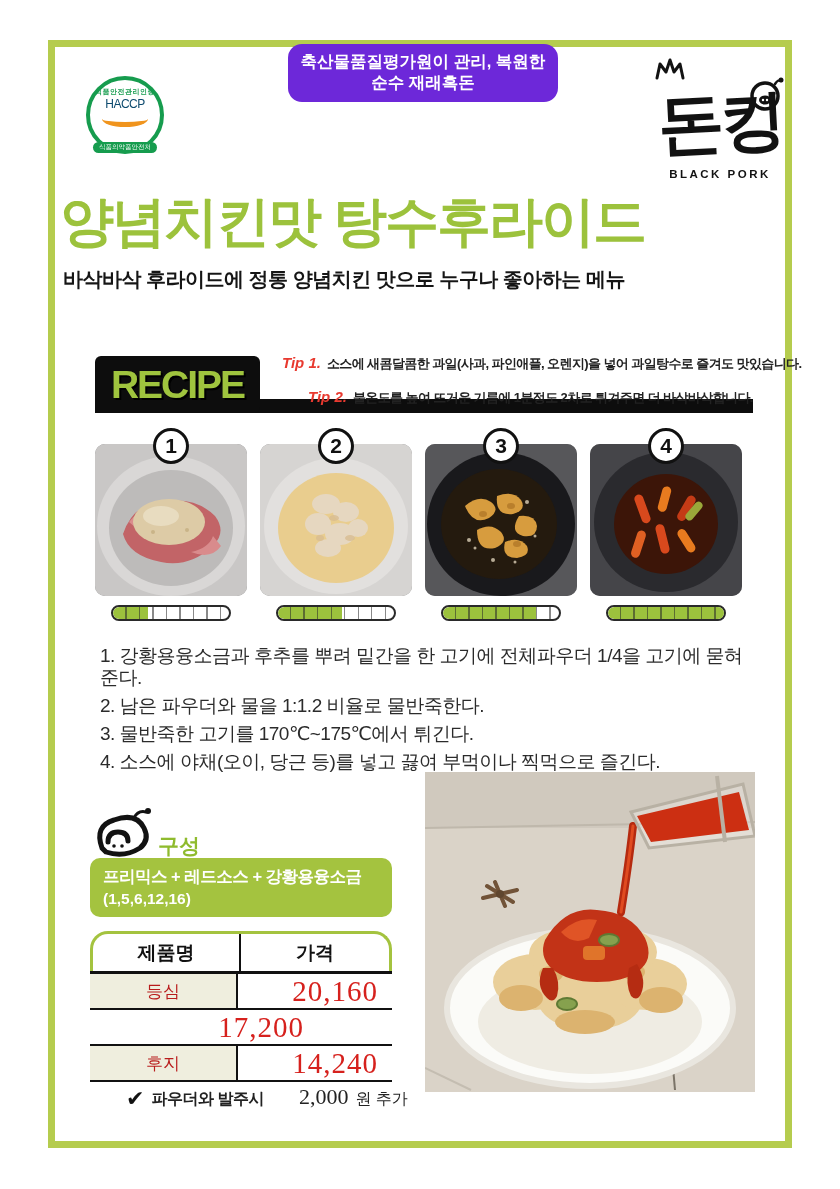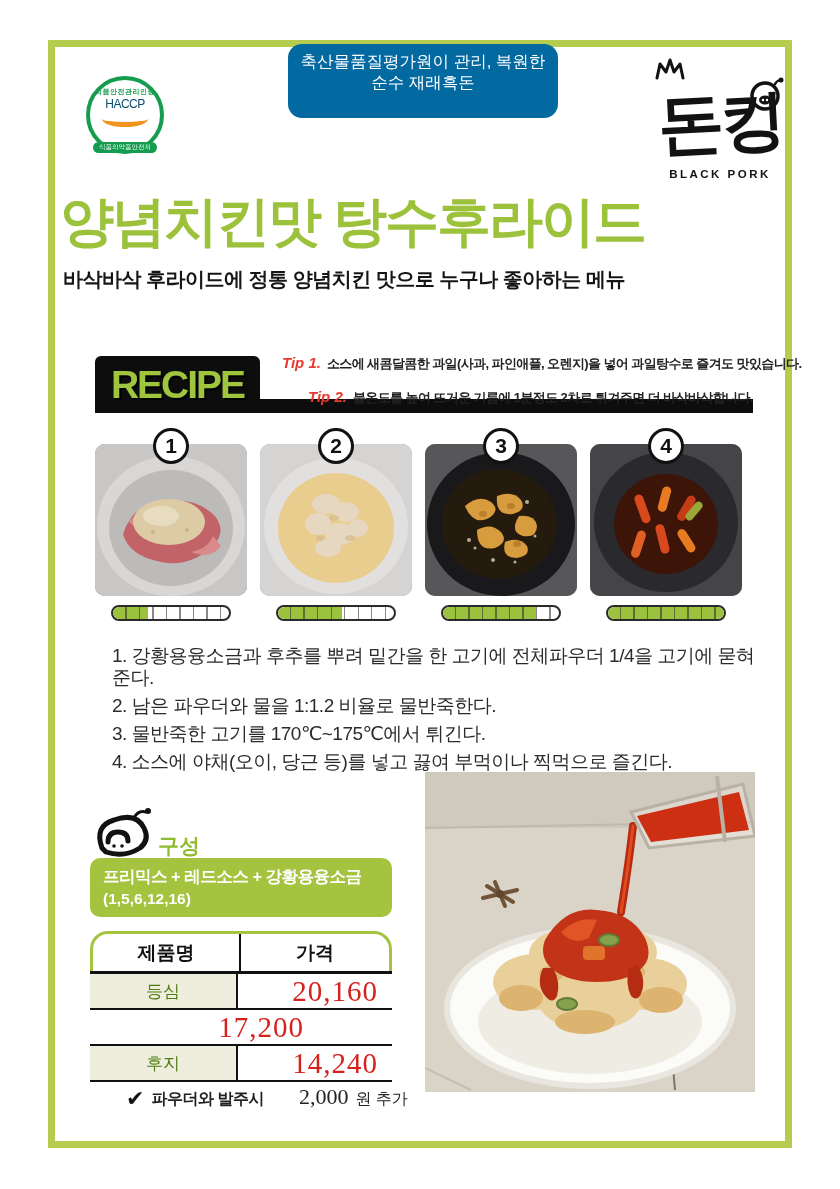--- a/index.html
+++ b/index.html
@@ -4,23 +4,23 @@
 <style>
   * { margin:0; padding:0; box-sizing:border-box; }
   html,body { background:#ffffff; }
   body { font-family:"Liberation Sans","DejaVu Sans",sans-serif; }
   .page { position:relative; width:840px; height:1189px; background:#fff; overflow:hidden; }
 
   .frame { position:absolute; left:48px; top:40px; width:744px; height:1108px;
            border:7px solid #b5cc4e; background:transparent; }
 
   
-  .top-badge { position:absolute; left:288px; top:44px; width:270px; padding:7px 10px 25px;
-               background:#0369a1; border-radius:0 0 14px 14px; border-top-left-radius:14px; border-top-right-radius:14px;
-               text-align:center; color:#fff; font-weight:normal; font-size:16.5px; line-height:21px; z-index:3; }
+  .top-badge { position:absolute; left:288px; top:44px; width:270px; padding:7px 10px 9px;
+               background:#6d28d9; border-radius:0 0 14px 14px; border-top-left-radius:14px; border-top-right-radius:14px;
+               text-align:center; color:#fff; font-weight:bold; font-size:16.5px; line-height:21px; z-index:3; }
 
   
   .haccp { position:absolute; left:86px; top:76px; width:78px; height:78px; border-radius:50%;
            border:4px solid #169c4e; background:#fff; text-align:center; z-index:2; }
   .haccp-arc { margin-top:7px; font-size:7px; font-weight:bold; color:#169c4e; letter-spacing:.5px; }
   .haccp-name { font-size:12px; font-weight:400; color:#0c4a6e; letter-spacing:-.5px; }
   .haccp-smile { width:46px; height:16px; margin:0 auto; border:0; border-bottom:5px solid #f0941d; border-radius:50%; }
   .haccp-pill { position:absolute; left:50%; transform:translateX(-50%); bottom:-3px; background:#169c4e; color:#fff;
                 font-size:6.5px; padding:1px 6px; border-radius:6px; white-space:nowrap; }
 
@@ -61,42 +61,42 @@
   .photo { width:152px; height:152px; border-radius:10px; overflow:hidden; background:#888; }
   .photo svg { display:block; }
   .track { position:relative; margin:9px auto 0; width:120px; height:16px; border:2px solid #2a2a2a; border-radius:9px;
            background:#fff; overflow:hidden; }
   .fill { position:absolute; left:0; top:0; bottom:0; background:#9cc23d; border-radius:7px 0 0 7px; }
   .track::after { content:""; position:absolute; inset:0;
                   background:repeating-linear-gradient(90deg, transparent 0 12px, rgba(40,40,40,.55) 12px 13.5px); }
 
   
   .instructions { position:absolute; left:100px; top:645px; width:650px; font-size:19px; color:#2b2b2b;
-                  letter-spacing:-.5px;margin-left:12px; }
+                  letter-spacing:-.5px; }
   .instructions div { margin-bottom:6px; line-height:22px; }
 
   
   .comp-icon { position:absolute; left:92px; top:808px; }
   .comp-head { position:absolute; left:158px; top:832px; font-size:21px; font-weight:800; color:#8fbb2e; }
   .comp-box { position:absolute; left:90px; top:858px; width:302px; background:#a4c33f; border-radius:10px;
               padding:8px 13px 9px; color:#fff; }
   .comp-line1 { font-size:16.5px; font-weight:800; letter-spacing:-.5px; }
   .comp-line2 { font-size:15.5px; font-weight:700; margin-top:2px; }
 
   
   .ptable { position:absolute; left:90px; top:931px; width:302px; }
   .thead { display:flex; height:40px; border:3px solid #a4c33f; border-bottom:none;
            border-radius:18px 18px 0 0; overflow:hidden; }
   .th { display:flex; align-items:center; justify-content:center; font-size:19px; font-weight:800; color:#111; }
   .th-name { width:148px; border-right:2px solid #111; }
   .th-price { flex:1; }
   .tbody { border-top:3px solid #111; }
   .trow { display:flex; height:36px; border-bottom:2px solid #111; }
   .td-name { width:148px; background:#efeede; border-right:2px solid #111; display:flex; align-items:center;
-             justify-content:center; font-size:17px; color:#4d7c0f; }
+             justify-content:center; font-size:17px; color:#b91c1c; }
   .td-price { flex:1; display:flex; align-items:center; justify-content:center;
               font-family:"Liberation Serif","DejaVu Serif",serif; font-size:29px; color:#d6211d; letter-spacing:1px;padding-left:40px; }
 
   
   .note { position:absolute; left:126px; top:1084px; display:flex; align-items:baseline; gap:7px; }
   .chk { font-size:22px; font-weight:900; color:#111; position:relative; top:2px; }
   .note-check { font-size:16px; font-weight:700; color:#222; letter-spacing:-.5px; }
   .note-price { margin-left:28px; font-family:"Liberation Serif","DejaVu Serif",serif; font-size:22px; color:#222; }
   .note-suffix { font-size:16px; color:#222; }
 

